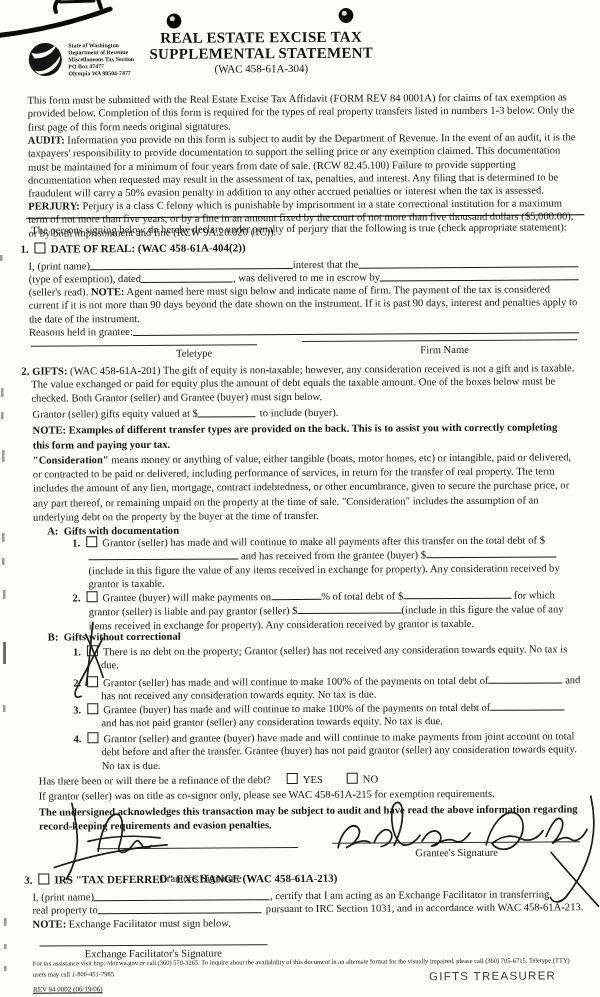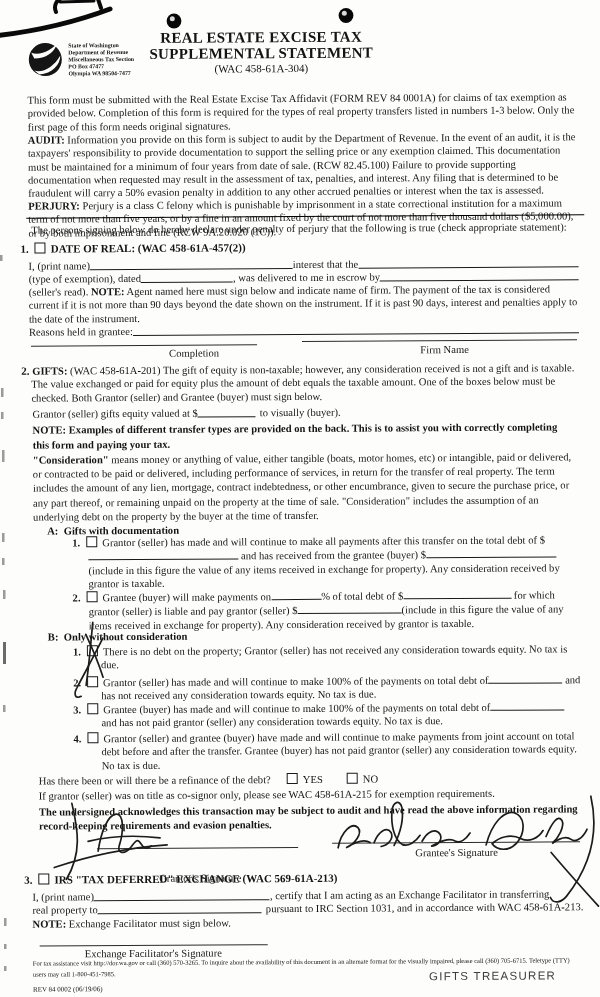--- a/index.html
+++ b/index.html
@@ -23,21 +23,21 @@
   .itemA{padding-left:16px;text-indent:-16px;}
   .sigline{position:absolute;height:0;border-top:1px solid #2a2a2a;}
   .siglabel{position:absolute;text-align:center;font-size:10.6px;}
   .titleblk{position:absolute;left:138px;top:30px;width:252px;text-align:center;}
   .t1{font-size:15px;font-weight:bold;letter-spacing:.3px;line-height:15.5px;}
   .t2{font-size:11px;margin-top:1px;}
   .agency{position:absolute;left:71px;top:41px;font-size:5.9px;line-height:7.1px;}
   .agency .bold{font-weight:bold;}
   .logo{position:absolute;left:29px;top:39px;}
   .fine{font-size:6.5px;line-height:10.5px;}
-  .rev{font-size:7px;}
+  .rev{font-size:7px;text-decoration:underline;}
   .county{position:absolute;left:426px;top:971px;font-family:"Liberation Sans",sans-serif;
           font-size:11.5px;letter-spacing:1.3px;color:#3d3d3d;}
   .divider{position:absolute;left:28px;right:14px;top:216px;border-top:1.8px solid #000;}
   svg.overlay{position:absolute;left:0;top:0;pointer-events:none;}
 </style>
 </head>
 <body>
 
 <div class="page">
 
@@ -67,21 +67,21 @@
 
     <div class="b w" style="top:132px"><b>AUDIT:</b> <span>Information you provide on this form is subject to audit by the Department of Revenue.  In the event of an audit, it is the taxpayers' responsibility to provide documentation to support the selling price or any exemption claimed.  This documentation must be maintained for a minimum of four years from date of sale. (RCW 82.45.100) Failure to provide supporting documentation when requested may result in the assessment of tax, penalties, and interest.   Any filing that is determined to be fraudulent will carry a 50% evasion penalty in addition to any other accrued penalties or interest when the tax is assessed.</span></div>
 
     <div class="b w" style="top:198px"><b>PERJURY:</b> <span>Perjury is a class C felony which is punishable by imprisonment in a state correctional institution for a maximum term of not more than five years, or by a fine in an amount fixed by the court of not more than five thousand dollars ($5,000.00), or by both imprisonment and fine (RCW 9A.20.020 (1C)).</span></div>
 
     <div class="divider"></div>
 
     <div class="b" style="left:33px;right:18px;top:222px">The persons signing below do hereby declare under penalty of perjury that the following is true (check appropriate statement):</div>
 
     <div class="b" style="left:22px;top:241px">
-      <span class="num h">1.</span><span class="cb"></span><span class="h">DATE OF REAL:</span> <span class="h">(WAC 458-61A-457(2))</span>
+      <span class="num h">1.</span><span class="cb"></span><span class="h">DATE OF REAL:</span> <span class="h">(WAC 458-61A-404(2))</span>
     </div>
 
     <div class="b w flexline" style="top:258px">
       <span>I, (print name)</span>
       <span class="blank" style="flex:1.15"></span>
       <span>interest that the</span>
       <span class="blank" style="flex:1.25"></span>
     </div>
 
     <div class="b w flexline" style="top:271px">
@@ -93,46 +93,46 @@
 
     <div class="b w" style="top:284px"><span>(seller's read). </span><b>NOTE:</b><span> Agent named here must sign below and indicate name of firm. The payment of the tax is considered current if it is not more than 90 days beyond the date shown on the instrument. If it is past 90 days, interest and penalties apply to the date of the instrument.</span></div>
 
     <div class="b w flexline" style="top:324px">
       <span>Reasons held in grantee:</span>
       <span class="blank" style="flex:1"></span>
     </div>
 
     <div class="sigline" style="left:32px;top:344px;width:226px"></div>
     <div class="sigline" style="left:303px;top:341px;width:275px"></div>
-    <div class="siglabel" style="left:120px;top:347px;width:150px">Completion</div>
+    <div class="siglabel" style="left:120px;top:347px;width:150px">Teletype</div>
     <div class="siglabel" style="left:368px;top:345px;width:155px">Firm Name</div>
 
     <div class="b hang" style="left:22px;right:20px;top:363px"><span class="num h">2.</span> <b>GIFTS:</b><span> (WAC 458-61A-201) The gift of equity is non-taxable; however, any consideration received is not a gift and is taxable. The value exchanged or paid for equity plus the amount of debt equals the taxable amount. One of the boxes below must be checked.  Both Grantor (seller) and Grantee (buyer) must sign below.</span></div>
 
     <div class="b flexline" style="left:33px;width:330px;top:406px">
       <span>Grantor (seller) gifts equity valued at $</span>
       <span class="blank" style="flex:0 0 58px;margin-right:4px"></span>
-      <span>to visually (buyer).</span>
+      <span>to include (buyer).</span>
     </div>
 
     <div class="b" style="left:33px;right:24px;top:422px;line-height:14.5px"><b>NOTE: Examples of different transfer types are provided on the back. This is to assist you with correctly completing this form and paying your tax.</b></div>
 
     <div class="b" style="left:33px;right:20px;top:452px;line-height:14.2px"><b>"Consideration"</b><span> means money or anything of value, either tangible (boats, motor homes, etc) or intangible, paid or delivered, or contracted to be paid or delivered, including performance of services, in return for the transfer of real property. The term includes the amount of any lien, mortgage, contract indebtedness, or other encumbrance, given to secure the purchase price, or any part thereof, or remaining unpaid on the property at the time of sale. "Consideration" includes the assumption of an underlying debt on the property by the buyer at the time of transfer.</span></div>
 
     <div class="b" style="left:47px;top:523px"><b>A:</b>&nbsp;&nbsp;<b>Gifts with documentation</b></div>
 
     <div class="b itemA" style="left:72px;right:20px;top:535px">
       <span class="num">1.</span><span class="cb"></span><span>Grantor (seller) has made and will continue to make all payments after this transfer on the total debt of</span> <span>$</span><span class="blank" style="width:150px"></span> <span>and has received from the grantee (buyer) $</span><span class="blank" style="width:130px"></span> <span>(include in this figure the value of any items received in exchange for property). Any consideration received by grantor is taxable.</span>
     </div>
 
     <div class="b itemA" style="left:72px;right:20px;top:589px">
       <span class="num">2.</span><span class="cb"></span><span>Grantee (buyer) will make payments on</span><span class="blank" style="width:50px"></span><span>% of total debt of $</span><span class="blank" style="width:108px"></span> <span>for which grantor (seller) is liable and pay grantor (seller) $</span><span class="blank" style="width:104px"></span><span>(include in this figure the value of any items received in exchange for property). Any consideration received by grantor is taxable.</span>
     </div>
 
-    <div class="b" style="left:47px;top:629px"><b>B:</b>&nbsp;&nbsp;<b>Only without consideration</b></div>
+    <div class="b" style="left:47px;top:629px"><b>B:</b>&nbsp;&nbsp;<b>Gifts without correctional</b></div>
 
     <div class="b item" style="left:72px;right:20px;top:644px">
       <span class="num">1.</span><span class="cb"></span><span>There is no debt on the property; Grantor (seller) has not received any consideration towards equity. No tax is due.</span>
     </div>
 
     <div class="b item" style="left:72px;right:20px;top:674px">
       <span class="num">2.</span><span class="cb"></span><span>Grantor (seller) has made and will continue to make 100% of the payments on total debt of</span><span class="blank" style="width:74px"></span> <span>and has not received any consideration towards equity. No tax is due.</span>
     </div>
 
     <div class="b item" style="left:72px;right:20px;top:701px">
@@ -150,21 +150,21 @@
     <div class="b" style="left:37px;right:20px;top:788px">If grantor (seller) was on title as co-signor only, please see WAC 458-61A-215 for exemption requirements.</div>
 
     <div class="b" style="left:37px;right:22px;top:804px;line-height:14px"><b>The undersigned acknowledges this transaction may be subject to audit and have read the above information regarding record-keeping requirements and evasion penalties.</b></div>
 
     <div class="sigline" style="left:95px;top:847px;width:201px"></div>
     <div class="sigline" style="left:330px;top:843px;width:248px"></div>
     <div class="siglabel" style="left:118px;top:872px;width:160px">Grantor's Signature</div>
     <div class="siglabel" style="left:372px;top:848px;width:165px">Grantee's Signature</div>
 
     <div class="b" style="left:22px;top:872px">
-      <span class="num h">3.</span><span class="cb"></span><span class="h">IRS "TAX DEFERRED" EXCHANGE</span> <span class="h">(WAC 569-61A-213)</span>
+      <span class="num h">3.</span><span class="cb"></span><span class="h">IRS "TAX DEFERRED" EXCHANGE</span> <span class="h">(WAC 458-61A-213)</span>
     </div>
 
     <div class="b w flexline" style="top:889px">
       <span>I, (print name)</span>
       <span class="blank" style="flex:0 0 176px"></span>
       <span>, certify that I am acting as an Exchange Facilitator in transferring</span>
     </div>
 
     <div class="b w flexline" style="top:902px">
       <span>real property to</span>

